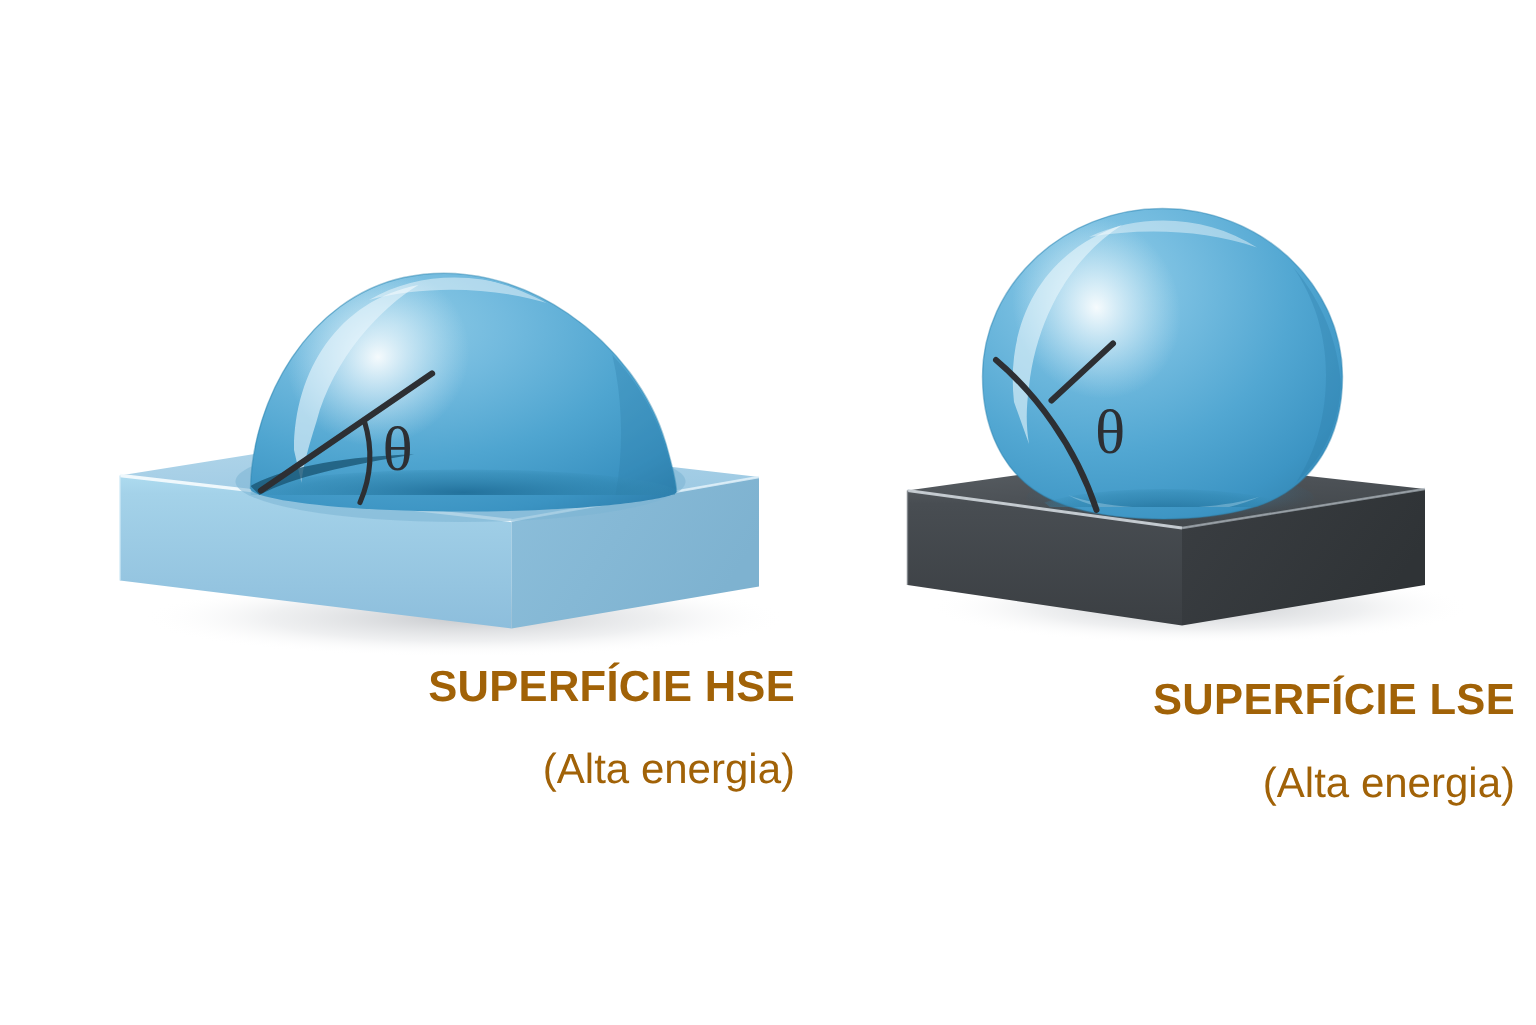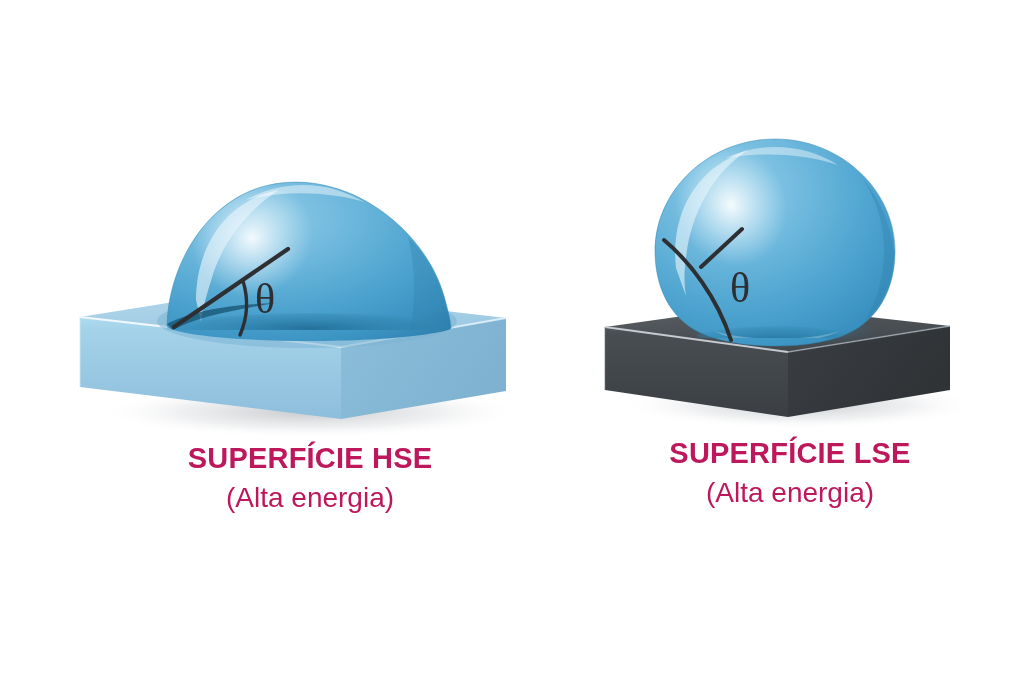--- a/index.html
+++ b/index.html
@@ -25,38 +25,38 @@
   .figure-svg {
     position: absolute;
     left: 0;
     top: 0;
     width: 1024px;
     height: 683px;
     display: block;
   }
   .caption-block {
     position: absolute;
-    text-align: center;
-    color: #be185d;
+    text-align: right;
+    color: #a16207;
     line-height: 1.0;
   }
   .caption-title {
     font-size: 29px;
     font-weight: bold;
     letter-spacing: 0.2px;
     white-space: nowrap;
   }
   .caption-sub {
     font-size: 28px;
     font-weight: normal;
-    margin-top: 11px;
+    margin-top: 26px;
     white-space: nowrap;
   }
   #caption-left  { left: 90px;  top: 444px; width: 440px; }
-  #caption-right { left: 570px; top: 439px; width: 440px; }
+  #caption-right { left: 570px; top: 453px; width: 440px; }
 </style>
 </head>
 <body>
 
 <div id="stage">
 
   <svg class="figure-svg" viewBox="0 0 1024 683">
     <defs>
 
       <linearGradient id="lSlabTop" x1="0" y1="0" x2="0.35" y2="1">

